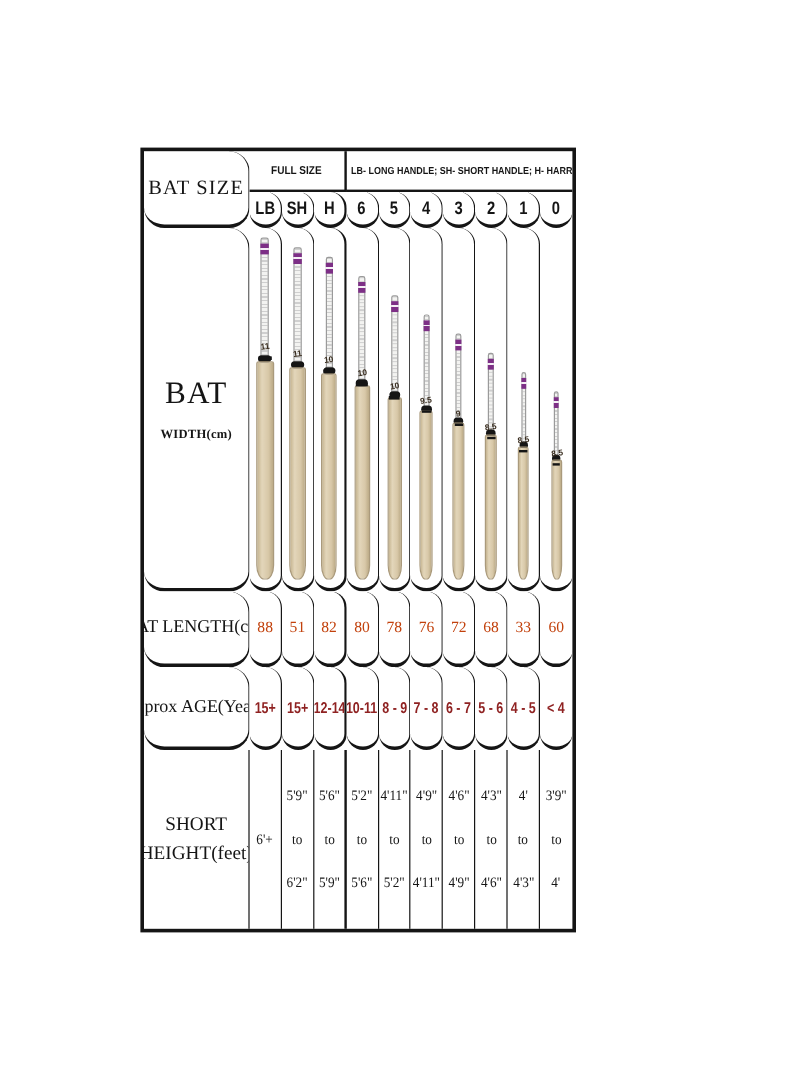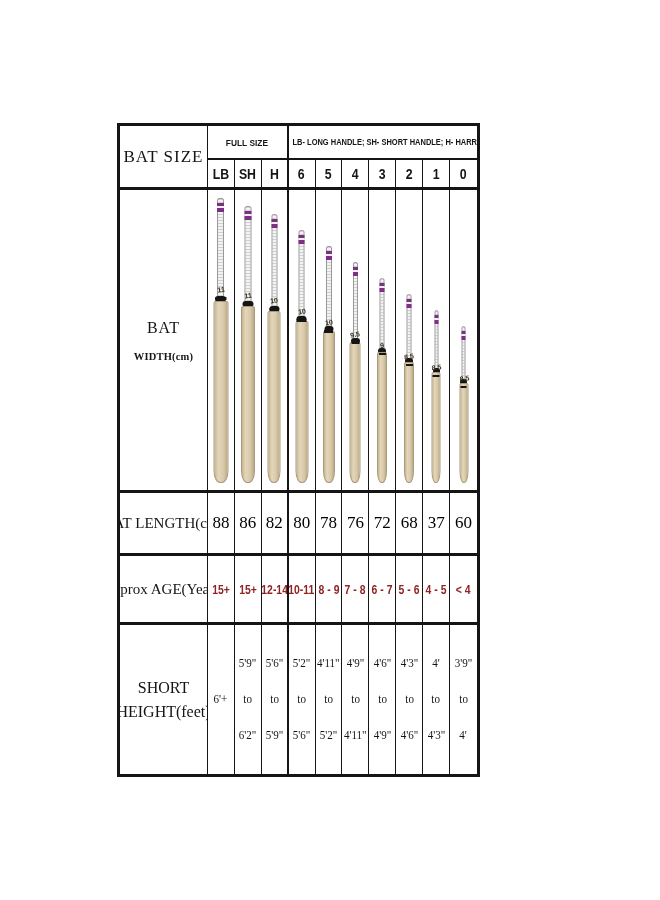--- a/index.html
+++ b/index.html
@@ -6,37 +6,37 @@
   .canvas{position:relative;width:660px;height:900px;background:#fff;overflow:hidden;
           font-family:"Liberation Serif",serif;color:#151515;}
   .chart{position:absolute;left:117px;top:123px;width:363px;height:654px;
          box-sizing:border-box;border:3px solid #151515;background:#fff;
          display:grid;grid-template-columns:88px repeat(10,1fr);
          grid-template-rows:34px 30px 303px 63px 69px auto;}
   .cell{box-sizing:border-box;border-right:1.5px solid #151515;border-bottom:1.5px solid #151515;
         display:flex;align-items:center;justify-content:center;position:relative;overflow:hidden;}
   .last-col{border-right:none;}
   .thick-r{border-right:2.5px solid #151515;}
-  .thick-b{border-bottom:3px solid #151515 !important;}
+  .thick-b{border-bottom:3px solid #151515 !important;border-radius:17px;}
   .med-b{border-bottom:2px solid #151515 !important;}
   .no-b{border-bottom:none !important;}
 
   .corner{grid-column:1;grid-row:1/3;font-size:17px;letter-spacing:1px;}
   .group-full{grid-column:2/5;grid-row:1;}
   .group-note{grid-column:5/12;grid-row:1;justify-content:flex-start;border-right:none;}
   .sans{font-family:"Liberation Sans",sans-serif;font-weight:bold;}
   .cond{display:inline-block;transform:scaleX(0.88);transform-origin:center;white-space:nowrap;}
   .cond-l{display:inline-block;transform:scaleX(0.88);transform-origin:left center;white-space:nowrap;}
   .group-full .cond{font-size:9.5px;}
   .group-note .cond-l{font-size:8.5px;padding-left:4px;}
   .size-code{font-size:15px;}
   .size-code .cond{transform:scaleX(0.82);}
 
   .bat-label{flex-direction:column;justify-content:center;gap:14px;}
-  .bat-label .big{font-size:16px;letter-spacing:1px;}
+  .bat-label .big{font-size:26px;letter-spacing:1px;}
   .bat-label .small{font-size:10.5px;font-weight:bold;letter-spacing:0.2px;}
 
   .bat-cell{align-items:flex-end;justify-content:center;}
   .bat{position:absolute;bottom:7px;left:50%;transform:translateX(-50%);}
   .handle{position:absolute;top:0;left:50%;transform:translateX(-50%);height:36%;
           background:repeating-linear-gradient(180deg,#cfcfcf 0 1px,#f3f3f1 1px 3px);
           border:1px solid #9a9a9a;box-sizing:border-box;border-radius:2px 2px 0 0;}
   .band{position:absolute;top:4px;left:-1px;right:-1px;height:9px;
         background:linear-gradient(180deg,#7d2f86 0 38%,#f5eef6 38% 56%,#7d2f86 56% 100%);}
   .collar{position:absolute;left:50%;transform:translateX(-50%);height:6px;background:#151515;
@@ -44,21 +44,21 @@
   .blade{position:absolute;top:36%;bottom:0;left:0;right:0;
          background:linear-gradient(90deg,#c6b591 0,#e3d6ba 30%,#d8c8a8 70%,#bcab87 100%);
          border:1px solid #aa9a7c;box-sizing:border-box;
          border-radius:2px 2px 45% 45% / 2px 2px 12px 12px;}
   .wnum{position:absolute;top:31%;left:0;width:100%;text-align:center;
         font-family:"Liberation Sans",sans-serif;font-weight:bold;font-size:7px;color:#3a2e20;
         transform:rotate(-8deg);}
   .wbar{position:absolute;top:calc(31% + 11px);left:14%;right:14%;height:2.5px;background:#151515;}
 
   .len-label,.age-label{font-size:15px;white-space:nowrap;}
-  .len-val{font-size:17px;color:#000000;}
+  .len-val{font-size:13px;color:#c2410c;}
   .age-val{font-family:"Liberation Sans",sans-serif;font-weight:bold;font-size:13px;color:#8f2222;}
   .age-val .cond{transform:scaleX(0.8);}
 
   .h-label{flex-direction:column;gap:6px;font-size:16px;}
   .h-cell{flex-direction:column;justify-content:space-evenly;padding:10px 0;font-size:12px;}
   .h-cell span{display:inline-block;transform:scaleX(0.92);white-space:nowrap;}
 </style>
 </head>
 <body>
 
@@ -215,28 +215,28 @@
           </div>
         <div class="collar" style="top:calc(36% - 4px);width:7px"></div>
         <div class="blade"></div>
         <div class="wnum">8.5</div>
         <div class="wbar"></div>
       </div>
     </div>
 
     <div class="cell len-label thick-b">BAT LENGTH(cm)</div>
     <div class="cell len-val thick-b">88</div>
-    <div class="cell len-val thick-b">86</div>
+    <div class="cell len-val thick-b">51</div>
     <div class="cell len-val thick-b thick-r">82</div>
     <div class="cell len-val thick-b">80</div>
     <div class="cell len-val thick-b">78</div>
     <div class="cell len-val thick-b">76</div>
     <div class="cell len-val thick-b">72</div>
     <div class="cell len-val thick-b">68</div>
-    <div class="cell len-val thick-b">37</div>
+    <div class="cell len-val thick-b">33</div>
     <div class="cell len-val thick-b last-col">60</div>
 
     <div class="cell age-label thick-b">Approx AGE(Years)</div>
     <div class="cell age-val thick-b">
         <span class="cond">15+</span>
       </div>
     <div class="cell age-val thick-b">
         <span class="cond">15+</span>
       </div>
     <div class="cell age-val thick-b thick-r">

